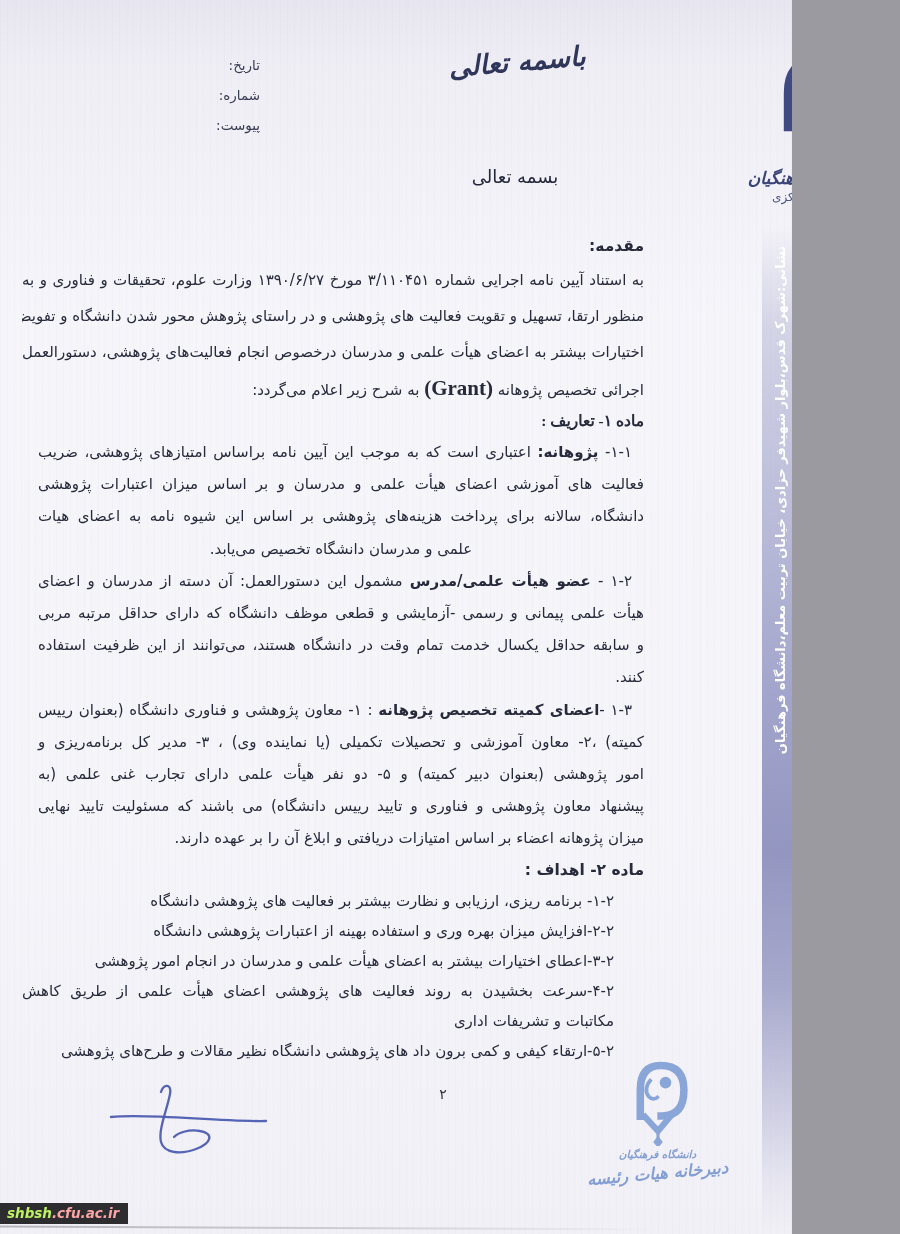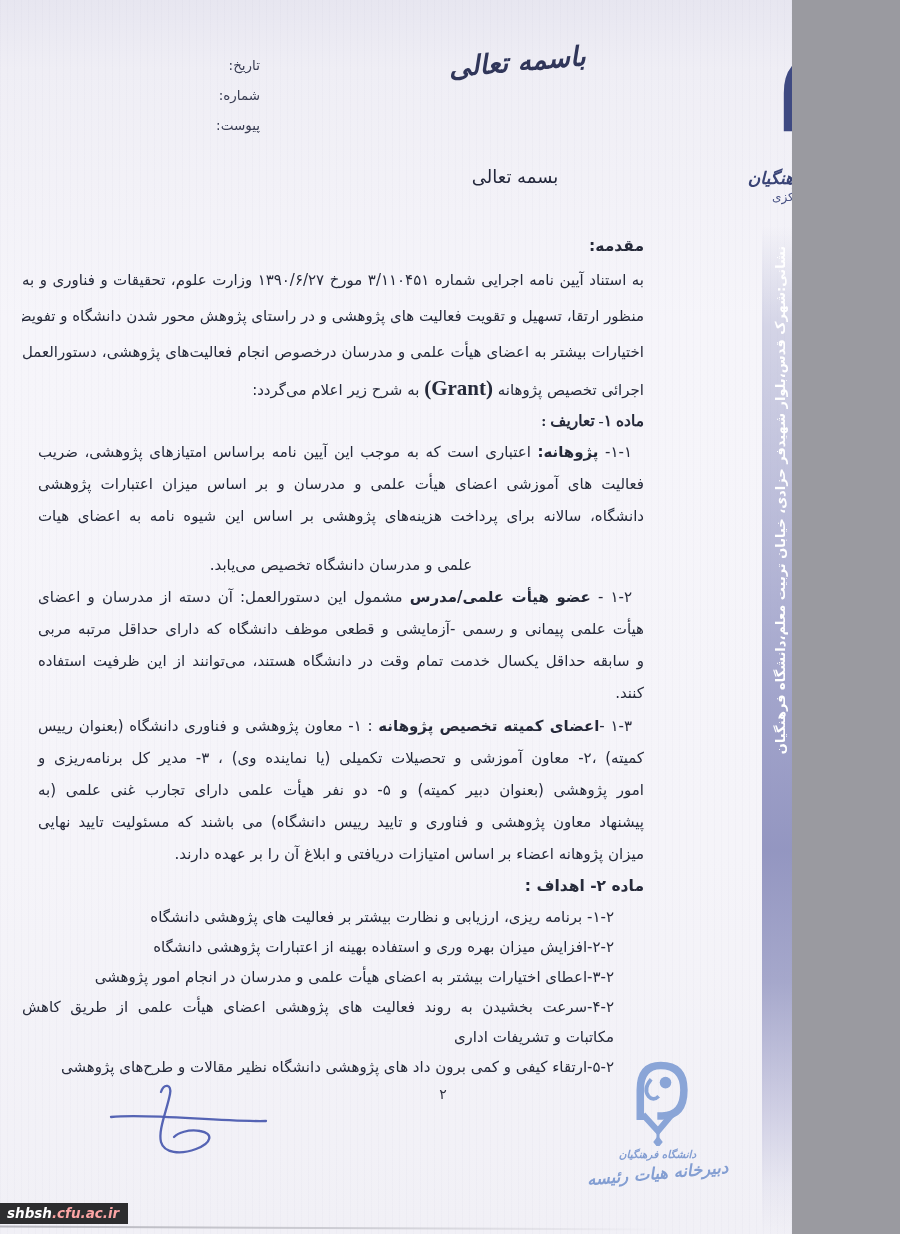--- a/index.html
+++ b/index.html
@@ -30,21 +30,21 @@
   .ln{white-space:nowrap;}
   .s1 .ln{height:36px;line-height:36px;}
   .s1 .ln.hd{height:32px;line-height:32px;}
   .s2 .ln{height:32.2px;line-height:32.2px;padding-left:16px;}
   .s2 .ln.hd{height:30px;line-height:30px;padding-left:0;font-family:Liberation Serif, serif;}
   .s3 .ln{height:30px;line-height:30px;}
   .s3 .ln.hd{height:32px;line-height:32px;}
   .hd{font-weight:bold;font-size:15.5px;}
   .a-j{text-align:justify;text-align-last:justify;}
   .a-r{text-align:right;}
-  .a-c{text-align:center;margin-top:16px;}
+  .a-c{text-align:center;}
   .i-1{padding-right:12px;}
   .i-2{padding-right:30px;}
   .b{font-weight:bold;}
   .latin{font-family:"Liberation Serif",serif;font-weight:bold;font-size:21px;}
   
   .band{position:absolute;left:762px;top:226px;width:93px;height:1008px;
     background:linear-gradient(180deg,rgba(148,151,194,0) 0%,rgba(148,151,194,.35) 10%,
       rgba(154,157,199,.62) 27%,rgba(147,150,195,.85) 47%,rgba(139,142,188,.92) 62%,
       rgba(146,149,192,.8) 75%,rgba(168,168,206,.5) 87%,rgba(195,195,222,.22) 95%,
       rgba(214,214,234,0) 100%);}
@@ -58,21 +58,21 @@
   .stamp .emb{width:70px;height:90px;color:#85a1d6;margin-bottom:2px;}
   .stamp-name{font-size:10.5px;font-weight:bold;font-style:italic;color:#7e9ad1;direction:rtl;}
   .stamp-office{font-size:16.5px;font-weight:bold;font-style:italic;color:#7e9ad1;
     transform:rotate(-5deg);margin-top:4px;direction:rtl;}
   
   .pagenum{position:absolute;left:430px;top:1086px;width:26px;text-align:center;
     font-size:14px;color:#2e3140;}
   .sig{position:absolute;left:106px;top:1080px;}
   .watermark{position:absolute;left:0;top:1203px;background:#2d2d2f;
     padding:2px 9px 3px 7px;font-size:13.5px;font-weight:bold;font-style:italic;}
-  .wm-pre{color:#ffffff;}
+  .wm-pre{color:#bef264;}
   .wm-suf{color:#fca5a5;}
   .bottom-edge{position:absolute;left:0;top:1227px;width:660px;height:2px;opacity:.8;
     background:linear-gradient(90deg,#a6a6ae,#c6c6cd 55%,rgba(200,200,210,0));
     transform:rotate(.25deg);}
 </style>
 </head>
 <body>
 
 <svg width="0" height="0" style="position:absolute" aria-hidden="true">
   <defs>

